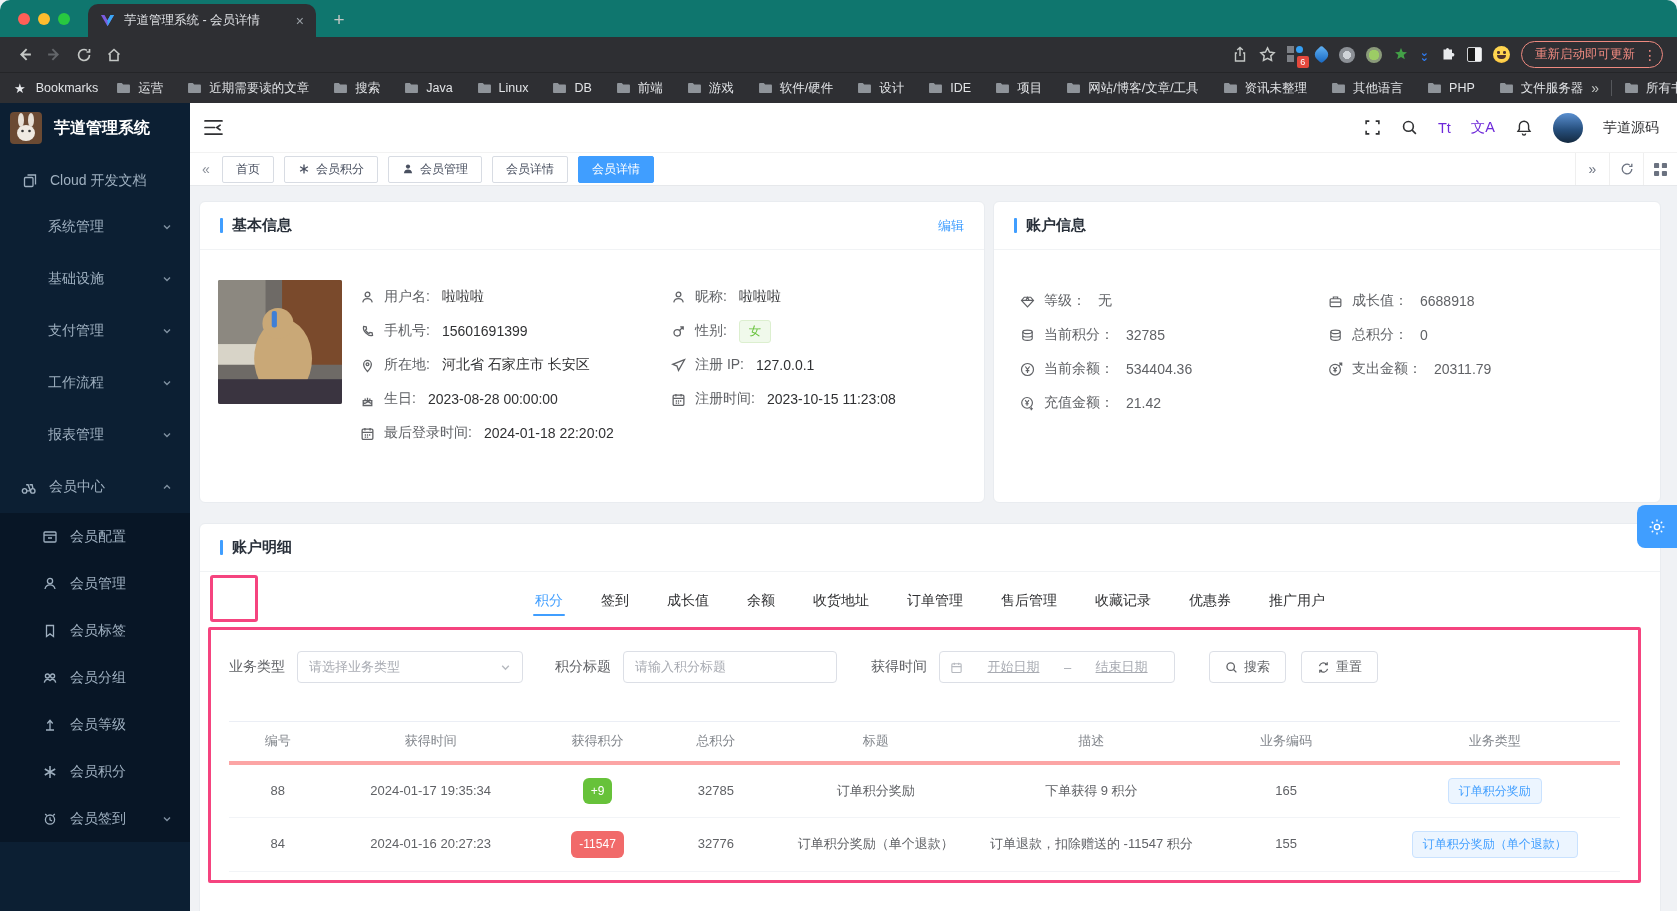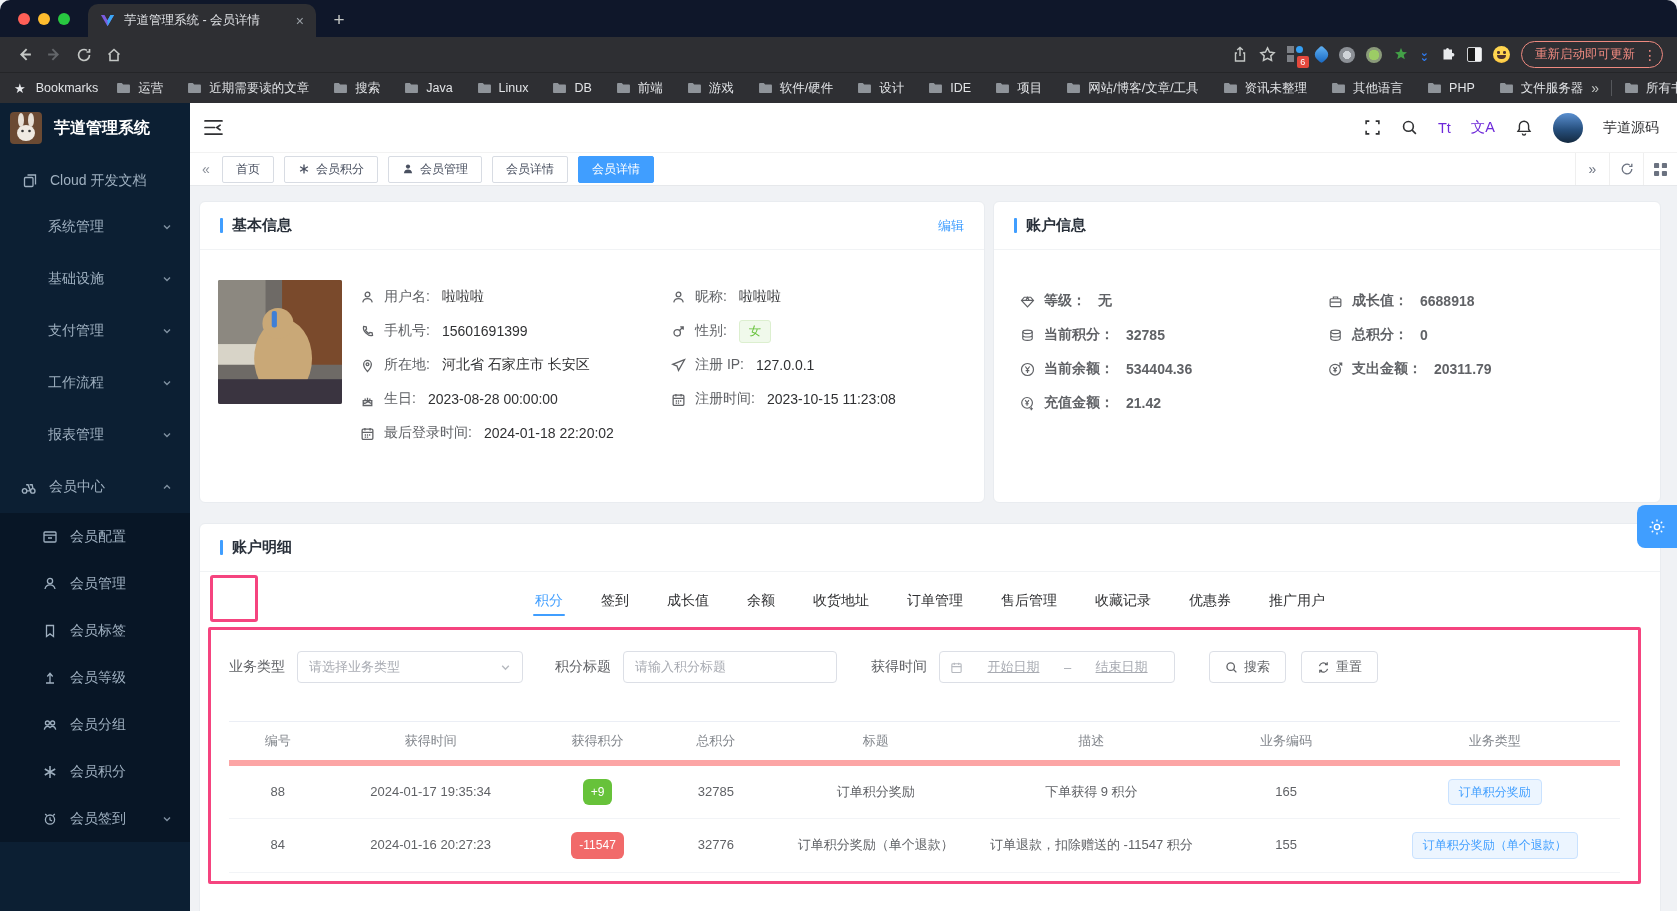--- a/index.html
+++ b/index.html
@@ -2,21 +2,21 @@
 <html><head>
 <meta charset="utf-8">
 <style>
   * { box-sizing: border-box; margin: 0; padding: 0; }
   html,body { width:1677px; height:911px; overflow:hidden; }
   body { font-family:"Liberation Sans","DejaVu Sans",sans-serif; background:#f0f2f5; }
   svg { display:block; }
 
   
   .chrome { position:relative; }
-  .tabstrip { height:37px; background:#0f172a; display:flex; align-items:flex-end; position:relative; border-radius:10px 10px 0 0; }
+  .tabstrip { height:37px; background:#0f766e; display:flex; align-items:flex-end; position:relative; border-radius:10px 10px 0 0; }
   .traffic { position:absolute; left:18px; top:13px; display:flex; gap:8px; }
   .dot { width:12px; height:12px; border-radius:50%; }
   .dot.r{background:#ff5f57}.dot.y{background:#febc2e}.dot.g{background:#28c840}
   .chr-tab { margin-left:88px; width:228px; height:33px; background:#2e2f33; border-radius:10px 10px 0 0; display:flex; align-items:center; gap:9px; padding:0 12px; color:#dfe1e5; font-size:12.5px; }
   .chr-tab .title { flex:1; white-space:nowrap; overflow:hidden; }
   .chr-tab .close { color:#9aa0a6; font-size:14px; }
   .newtab { width:30px; height:30px; display:flex; align-items:center; justify-content:center; color:#c4c7c5; font-size:19px; margin:0 0 2px 8px; }
   .toolbar { height:35px; background:#2e2f33; display:flex; align-items:center; padding:0 10px; gap:2px; }
   .navbtn { width:28px; height:28px; display:flex; align-items:center; justify-content:center; }
   .urlbar { flex:1; max-width:952px; height:28px; background:#1d1e21; border-radius:14px; margin:0 8px; display:flex; align-items:center; gap:9px; padding:0 12px; color:#e4e6e9; font-size:13px; font-weight:bold; }
@@ -85,21 +85,21 @@
   .basic { width:786px; height:302px; }
   .account { flex:1; height:302px; }
   .basic-body { display:flex; padding:30px 20px 0 18px; gap:18px; }
   .photo { width:124px; height:124px; border-radius:2px; overflow:hidden; flex-shrink:0; }
   .icol { flex:1; min-width:0; }
   .irow { display:flex; align-items:center; height:34px; gap:9px; font-size:14px; white-space:nowrap; }
   .lbl { color:#606266; }
   .val { color:#303133; margin-left:3px; }
   .tag-green { background:#f0f9eb; border:1px solid #dcefcf; color:#67c23a; font-size:12px; padding:2px 9px; border-radius:3px; margin-left:3px; }
   .account-body { display:flex; padding:34px 24px 0 26px; }
-  .acol { flex:1;font-weight:bold; }
+  .acol { flex:1; }
   .acol .irow { color:#606266; }
   .acol .val { color:#606266; }
 
   .detail { margin-top:20px; min-height:400px; position:relative; }
   .dtabs { position:relative; padding:14px 20px 0; }
   .dtabs-inner { display:flex; gap:34px;justify-content:center; }
   .dtab { font-size:14px; color:#303133; padding:6px 2px 12px; position:relative; white-space:nowrap; }
   .dtab.active { color:#409eff; }
   .dtab.active:after { content:""; position:absolute; left:0; right:0; bottom:6px; height:2.5px; background:#409eff; border-radius:2px; }
   .annot-sm { position:absolute; left:10px; top:3px; width:48px; height:47px; border:3px solid #f5447f; border-radius:3px; pointer-events:none; }
@@ -108,21 +108,21 @@
   .flabel { margin-right:12px; white-space:nowrap; }
   .fsel { width:226px; height:32px; border:1px solid #dcdfe6; border-radius:4px; background:#fff; display:flex; align-items:center; justify-content:space-between; padding:0 11px; color:#a8abb2; font-size:13px; }
   .finput { width:214px; height:32px; border:1px solid #dcdfe6; border-radius:4px; background:#fff; display:flex; align-items:center; padding:0 11px; color:#a8abb2; font-size:13px; }
   .fdate { width:236px; height:32px; border:1px solid #dcdfe6; border-radius:4px; background:#fff; display:flex; align-items:center; gap:8px; padding:0 10px; color:#a8abb2; font-size:13px; }
   .fdate .dph { flex:1; text-align:center;text-decoration:underline; }
   .gap40 { margin-left:32px; } .gap36 { margin-left:34px; }
   .btn { height:32px; border:1px solid #dcdfe6; border-radius:4px; background:#fff; display:flex; align-items:center; gap:6px; padding:0 15px; font-size:13px; color:#606266; white-space:nowrap; }
   .btn-search { margin-left:34px; } .btn-reset { margin-left:15px; }
 
   .ptable { width:calc(100% - 36px); margin:38px 18px 0; border-collapse:collapse; table-layout:fixed; font-size:13px; }
-  .ptable th { color:#82868c; font-weight:normal; height:41px; border-top:1px solid #ebeef5; border-bottom:6px solid #fca5a5; text-align:center; }
+  .ptable th { color:#82868c; font-weight:normal; height:41px; border-top:1px solid #ebeef5; border-bottom:4px solid #fca5a5; text-align:center; }
   .ptable td { text-align:center; color:#606266; padding:13px 6px; border-bottom:1px solid #f2f4f7; line-height:1.55; }
   .bdg { display:inline-block; min-width:22px; padding:4px 8px; border-radius:6px; color:#fff; font-size:12px; }
   .bdg.up { background:#67c23a; } .bdg.down { background:#f16a6a; }
   .btag { display:inline-block; padding:3px 10px; border-radius:4px; background:#ecf5ff; border:1px solid #c9e2ff; color:#409eff; font-size:12px; white-space:nowrap; }
   .c-id{width:7%}.c-time{width:15%}.c-pts{width:9%}.c-total{width:8%}.c-title{width:15%}.c-desc{width:16%}.c-code{width:12%}.c-biz{width:18%}
 
   .gear-fab { position:absolute; right:0; top:402px; width:40px; height:43px; background:#409eff; border-radius:8px 0 0 8px; display:flex; align-items:center; justify-content:center; border:none; }
 </style>
 </head>
 <body>
@@ -402,31 +402,31 @@
         <span>会员管理</span>
       </div>
       <div class="sub-item">
         <svg width="16" height="16" viewBox="0 0 16 16" fill="none" stroke="#9fb0c0" stroke-width="1.3">
             <path d="M4.5 2.5h7v11L8 10.9l-3.5 2.6z"></path>
           </svg>
         <span>会员标签</span>
       </div>
       <div class="sub-item">
         <svg width="16" height="16" viewBox="0 0 16 16" fill="none" stroke="#9fb0c0" stroke-width="1.3">
-            <path d="M8 13V4M5.3 6.5 8 3.3l2.7 3.2M4 13h8"></path>
-          </svg>
-        <span>会员等级</span>
-      </div>
-      <div class="sub-item">
-        <svg width="16" height="16" viewBox="0 0 16 16" fill="none" stroke="#9fb0c0" stroke-width="1.3">
             <circle cx="5.4" cy="6" r="2"></circle>
             <circle cx="10.6" cy="6" r="2"></circle>
             <path d="M2.3 12.6c.4-2.2 1.6-3.3 3.1-3.3 1.1 0 1.9.5 2.6 1.2.7-.7 1.5-1.2 2.6-1.2 1.5 0 2.7 1.1 3.1 3.3"></path>
           </svg>
         <span>会员分组</span>
+      </div>
+      <div class="sub-item">
+        <svg width="16" height="16" viewBox="0 0 16 16" fill="none" stroke="#9fb0c0" stroke-width="1.3">
+            <path d="M8 13V4M5.3 6.5 8 3.3l2.7 3.2M4 13h8"></path>
+          </svg>
+        <span>会员等级</span>
       </div>
       <div class="sub-item">
         <svg width="16" height="16" viewBox="0 0 16 16" fill="none" stroke="#9fb0c0" stroke-width="1.5">
             <path d="M8 2v12M2.8 5l10.4 6M13.2 5 2.8 11"></path>
           </svg>
         <span>会员积分</span>
       </div>
       <div class="sub-item">
         <svg width="16" height="16" viewBox="0 0 16 16" fill="none" stroke="#9fb0c0" stroke-width="1.3">
             <circle cx="8" cy="8.6" r="4.6"></circle>

